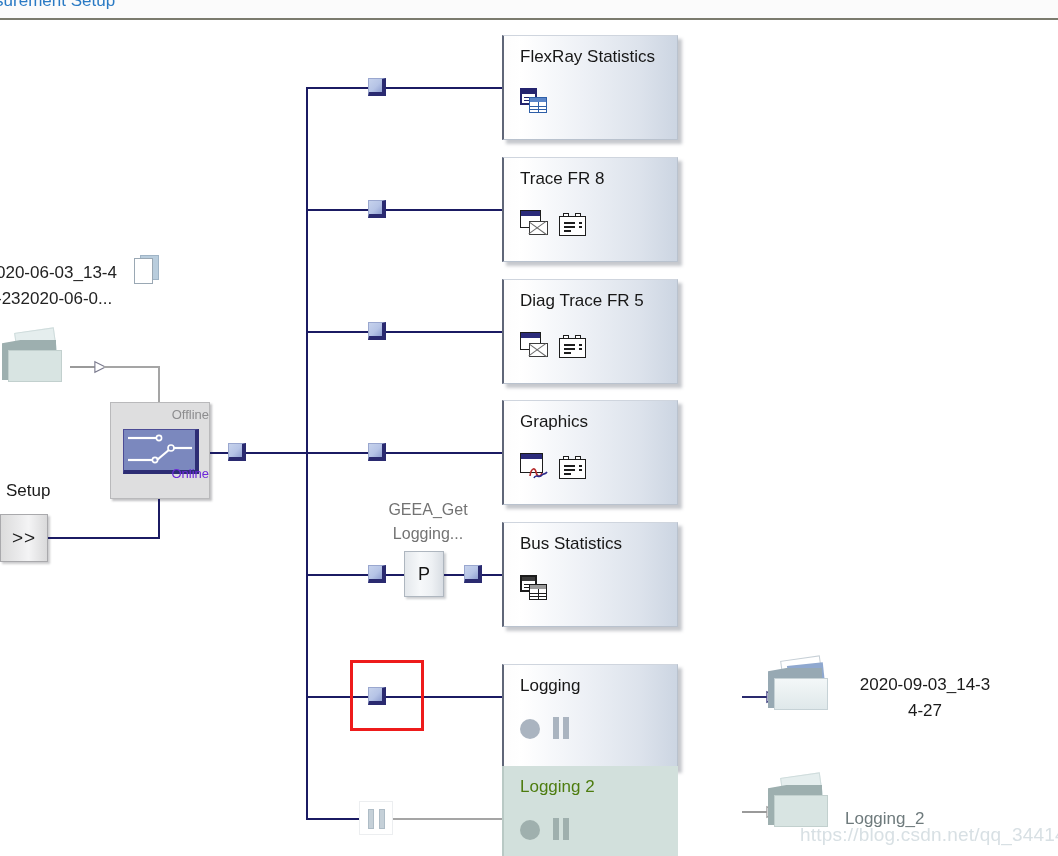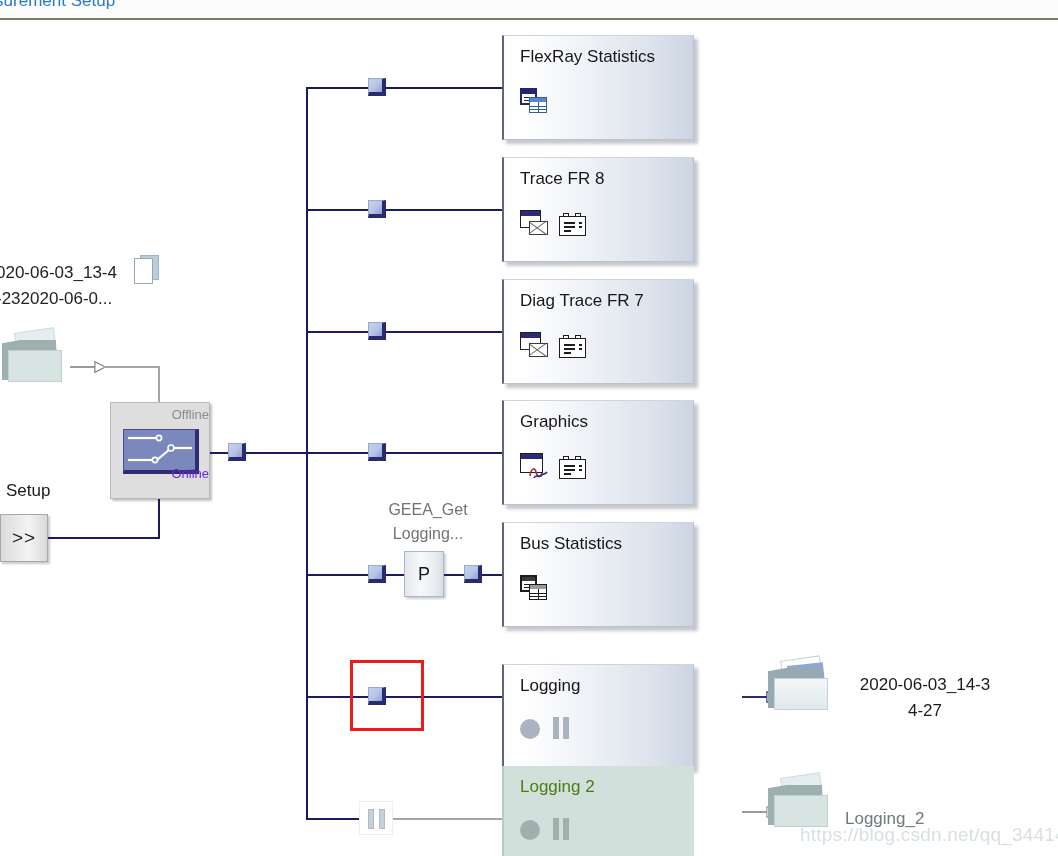--- a/index.html
+++ b/index.html
@@ -50,21 +50,21 @@
     border-left: 1px solid #9aa7cf;
     border-top: 1px solid #9aa7cf;
     border-right: 4px solid #2a2a70;
     border-bottom: 4px solid #2a2a70;
     box-sizing: border-box;
   }
 
   
   .fblock {
     position: absolute;
-    width: 192px; height: 105px;
+    width: 176px; height: 105px;
     background: linear-gradient(to right,#fdfdfd 0%,#ffffff 10%,#eef1f6 45%,#dde3ec 78%,#ccd5e2 100%);
     border-left: 2px solid #5f6678;
     border-top: 1px solid #cfd5de;
     border-right: 1px solid #b9c2ce;
     border-bottom: 1px solid #b9c2ce;
     box-shadow: 4px 4px 3px rgba(120,125,135,0.42);
     box-sizing: border-box;
   }
   .fblock .title {
     position: absolute;
@@ -549,21 +549,21 @@
             <s></s>
             <s></s>
           </span>
       </span>
     </div>
   </div>
 
   <div class="wire wire-h" style="left:306px; top:331px; width:196px;"></div>
   <div class="node" style="left:368px; top:322px;"></div>
   <div class="fblock" style="left:502px; top:279px;">
-    <div class="title">Diag Trace FR 7</div>
+    <div class="title">Diag Trace FR 5</div>
     <div class="iconrow">
       <span class="icon ico-winmail">
         <span class="win"></span>
         <span class="env"></span>
       </span>
       <span class="icon ico-clip">
         <span class="tab t1"></span>
         <span class="tab t2"></span>
         <span class="body">
             <u></u>
@@ -649,21 +649,21 @@
       <polygon points="1,1 13,7 1,13" fill="#ffffff" stroke="#3a3a7c" stroke-width="1.3"></polygon>
     </svg>
   </div>
   <div class="folder open" style="left:760px; top:658px;">
     <div class="sheet"></div>
     <div class="sheet2"></div>
     <div class="back"></div>
     <div class="front"></div>
   </div>
   <div class="out-label" style="left:845px; top:672px; width:160px;">
-    <div>2020-06-03_14-3</div>
+    <div>2020-09-03_14-3</div>
     <div>4-27</div>
   </div>
 
   <div class="wire wire-h" style="left:306px; top:818px; width:60px;"></div>
   <div class="pause-node" style="left:359px; top:801px;">
       <b></b>
       <b></b>
     </div>
   <div class="wire wire-thin-gray wire-h" style="left:393px; top:818px; width:110px; height:2px;"></div>
   <div class="fblock disabled" style="left:502px; top:766px;">

